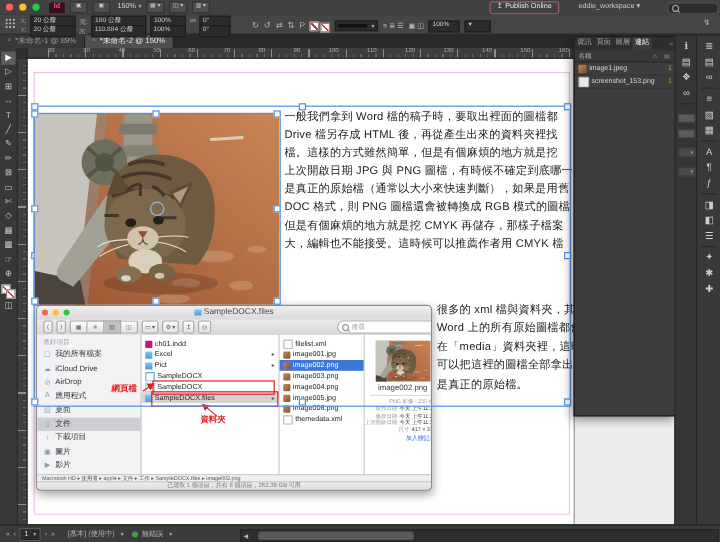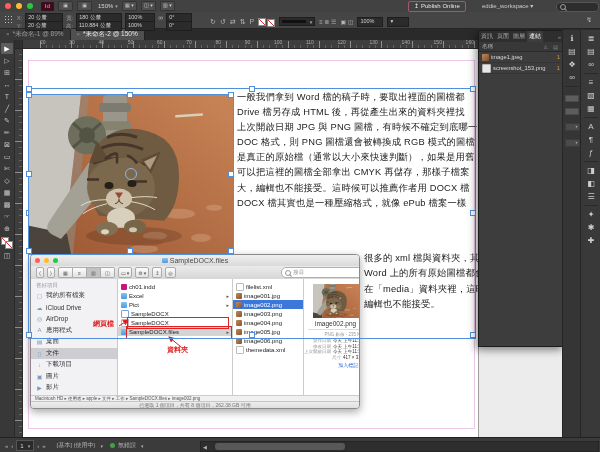--- a/index.html
+++ b/index.html
@@ -320,33 +320,34 @@
   <div class="abs mguide" style="left:6px;top:12px;width:1px;height:368px"></div>
   <div class="abs mguide" style="left:452px;top:12px;width:1px;height:368px"></div>
   <div class="abs mguide" style="left:6px;top:12px;width:447px;height:1px"></div>
   <div class="abs mguide" style="left:6px;top:380px;width:447px;height:1px"></div>
 
 
   <div id="body1" class="abs" style="left:215px;top:42px">
 
   <div class="bl">一般我們拿到 Word 檔的稿子時，要取出裡面的圖檔都</div>
       <div class="bl">Drive 檔另存成 HTML 後，再從產生出來的資料夾裡找</div>
+      <div class="bl">檔。這樣的方式雖然簡單，但是有個麻煩的地方就是挖</div>
       <div class="bl">上次開啟日期 JPG 與 PNG 圖檔，有時候不確定到底哪一</div>
+      <div class="bl">是真正的原始檔（通常以大小來快速判斷），如果是用舊</div>
       <div class="bl">DOC 格式，則 PNG 圖檔還會被轉換成 RGB 模式的圖檔</div>
-      <div class="bl">是真正的原始檔（通常以大小來快速判斷），如果是用舊</div>
-      <div class="bl">可以把這裡的圖檔全部拿出 CMYK 再儲存，那樣子檔案</div>
-      <div class="bl">大，編輯也不能接受。這時候可以推薦作者用 DOCX 檔</div>
-      <div class="bl">DOCX 檔其實也是一種壓縮格式，就像 ePub 檔案一樣</div>
+      <div class="bl">但是有個麻煩的地方就是挖 CMYK 再儲存，那樣子檔案</div>
+      <div class="bl">大，編輯也不能接受。這時候可以推薦作者用 CMYK 檔</div>
     </div>
   <div id="body2" class="abs" style="left:342px;top:203px">
 
   <div class="bl">很多的 xml 檔與資料夾，其中</div>
       <div class="bl">Word 上的所有原始圖檔都會</div>
       <div class="bl">在「media」資料夾裡，這時候</div>
-      <div class="bl">編輯也不能接受。</div>
+      <div class="bl">可以把這裡的圖檔全部拿出</div>
+      <div class="bl">是真正的原始檔。</div>
     </div>
 
   <div id="finder" class="abs">
     <div id="fw-titlebar">
       <span class="fdot" style="background:#ff5f57"></span>
       <span class="fdot" style="background:#febc2e"></span>
       <span class="fdot" style="background:#28c840"></span>
       <span id="fw-title">
           <span class="fold"></span>
           <span>SampleDOCX.files</span>

